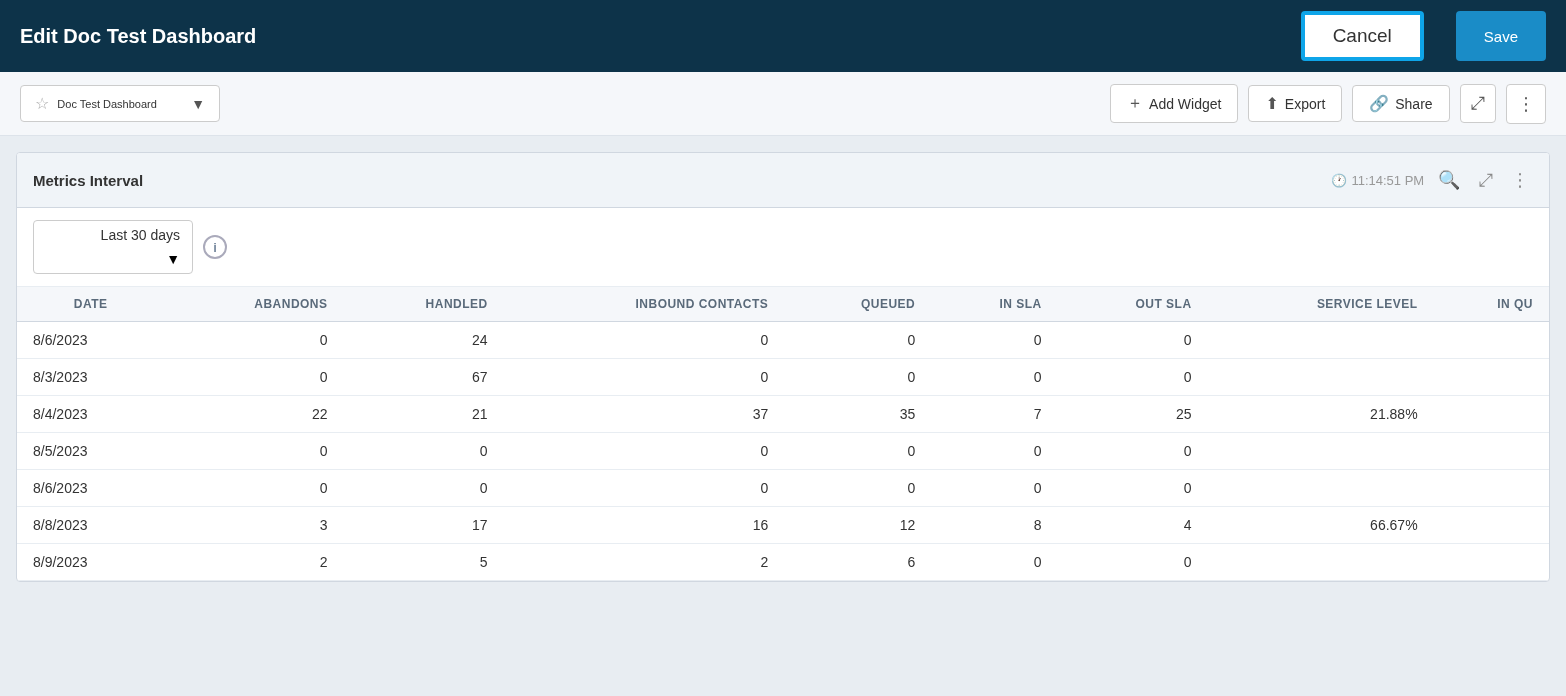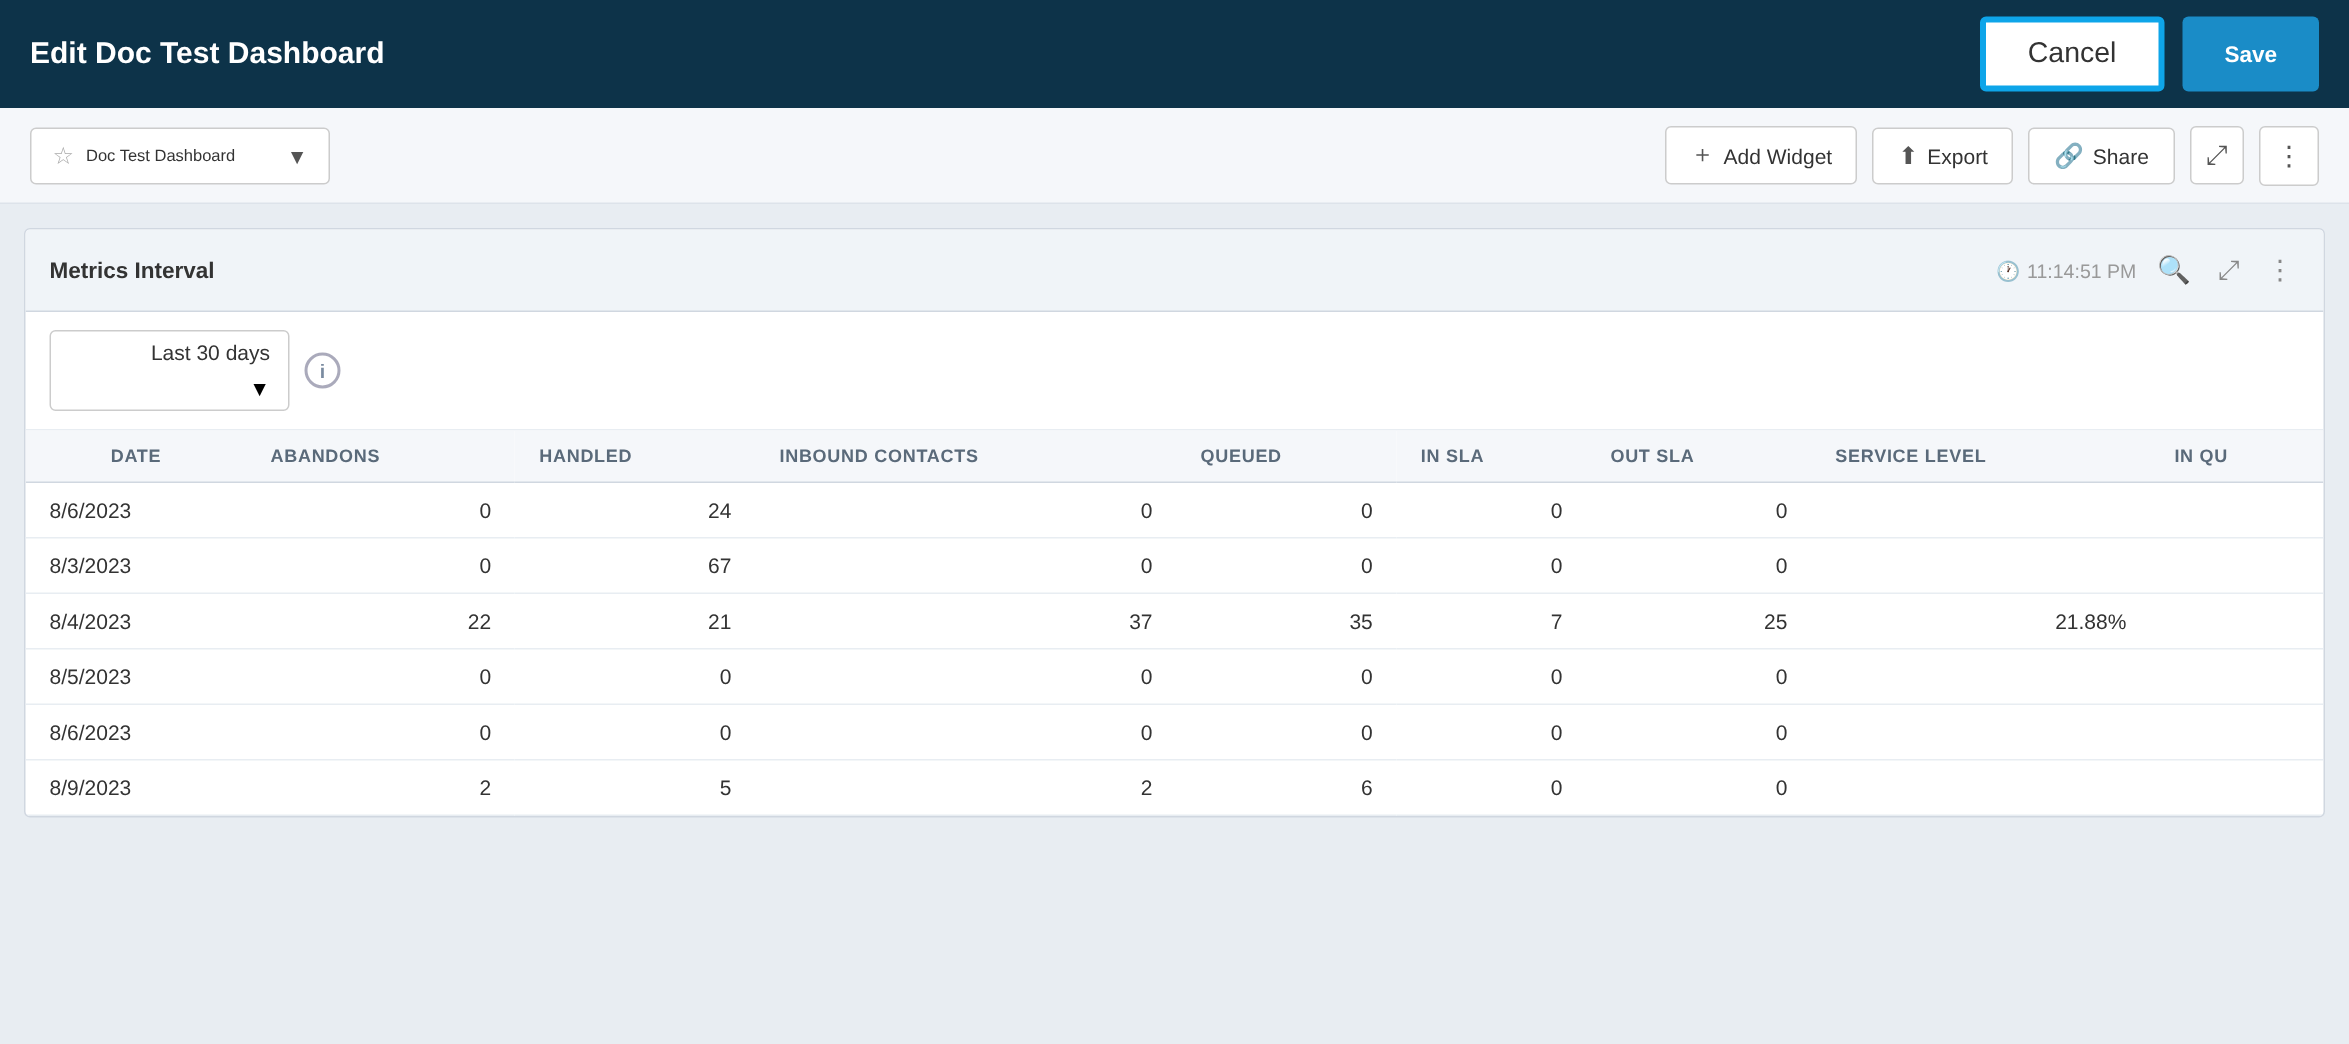--- a/index.html
+++ b/index.html
@@ -34,22 +34,23 @@
       cursor: pointer;
       text-align: center;
     }
     .btn-save {
       background: #1a8cc7;
       color: white;
       border: none;
       padding: 10px 28px;
       border-radius: 4px;
       font-size: 15px;
-      font-weight: bold;
-      cursor: pointer;
+      font-weight: normal;
+      cursor: pointer;
+      margin-left: 20px;
     }
 
     
     .secondary-toolbar {
       background: #f5f7fa;
       border-bottom: 1px solid #dde3ea;
       display: flex;
       align-items: center;
       justify-content: space-between;
       padding: 0 20px;
@@ -219,21 +220,21 @@
     tbody td {
       padding: 10px 16px;
       color: #333;
       font-size: 14px;
       text-align: left;
     }
     tbody td:not(:first-child) {
       text-align: right;
     }
     thead th:not(:first-child) {
-      text-align: left;
+      text-align: right;
     }
 
     
     .table-wrapper::-webkit-scrollbar { width: 8px; height: 8px; }
     .table-wrapper::-webkit-scrollbar-track { background: #f0f0f0; }
     .table-wrapper::-webkit-scrollbar-thumb { background: #bbb; border-radius: 4px; }
   </style>
 </head>
 <body>
 
@@ -368,20 +369,31 @@
               <td>0</td>
               <td>0</td>
               <td>0</td>
               <td>0</td>
               <td>0</td>
               <td>0</td>
               <td></td>
               <td></td>
             </tr>
             <tr>
+              <td>8/8/2023</td>
+              <td>3</td>
+              <td>17</td>
+              <td>16</td>
+              <td>12</td>
+              <td>8</td>
+              <td>4</td>
+              <td>66.67%</td>
+              <td></td>
+            </tr>
+            <tr>
               <td>8/9/2023</td>
               <td>2</td>
               <td>5</td>
               <td>2</td>
               <td>6</td>
               <td>0</td>
               <td>0</td>
               <td></td>
               <td></td>
             </tr>

